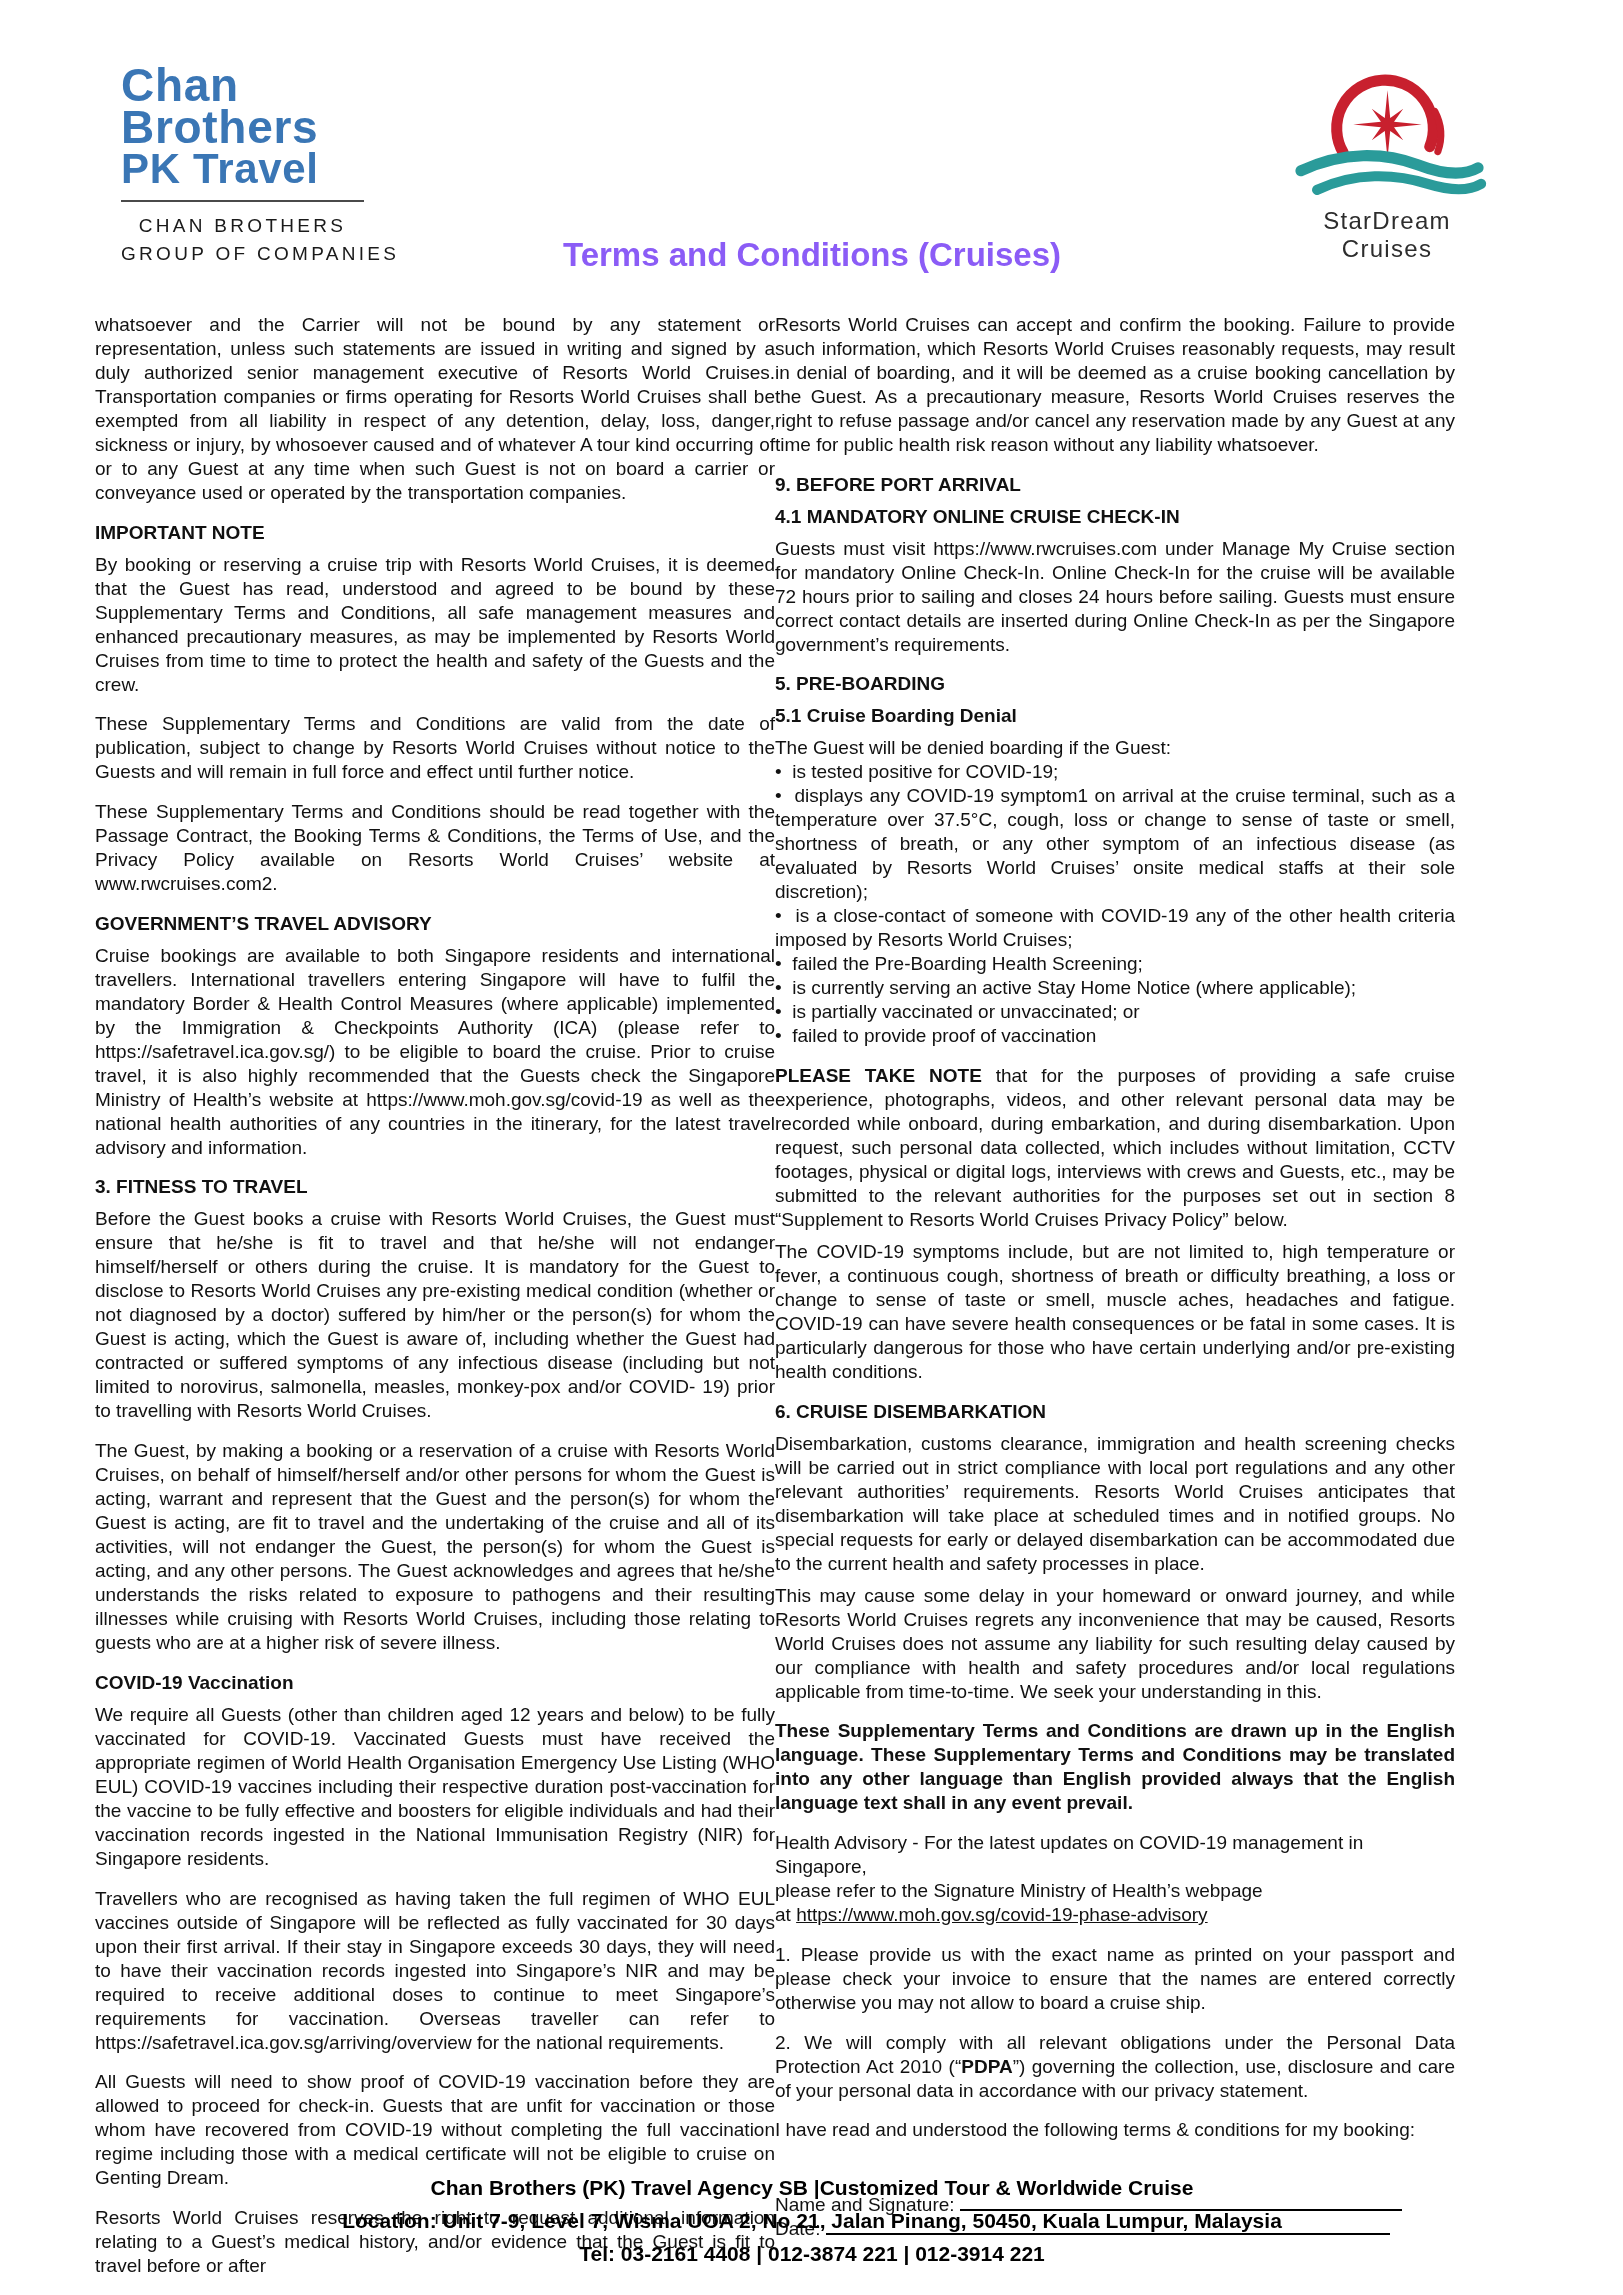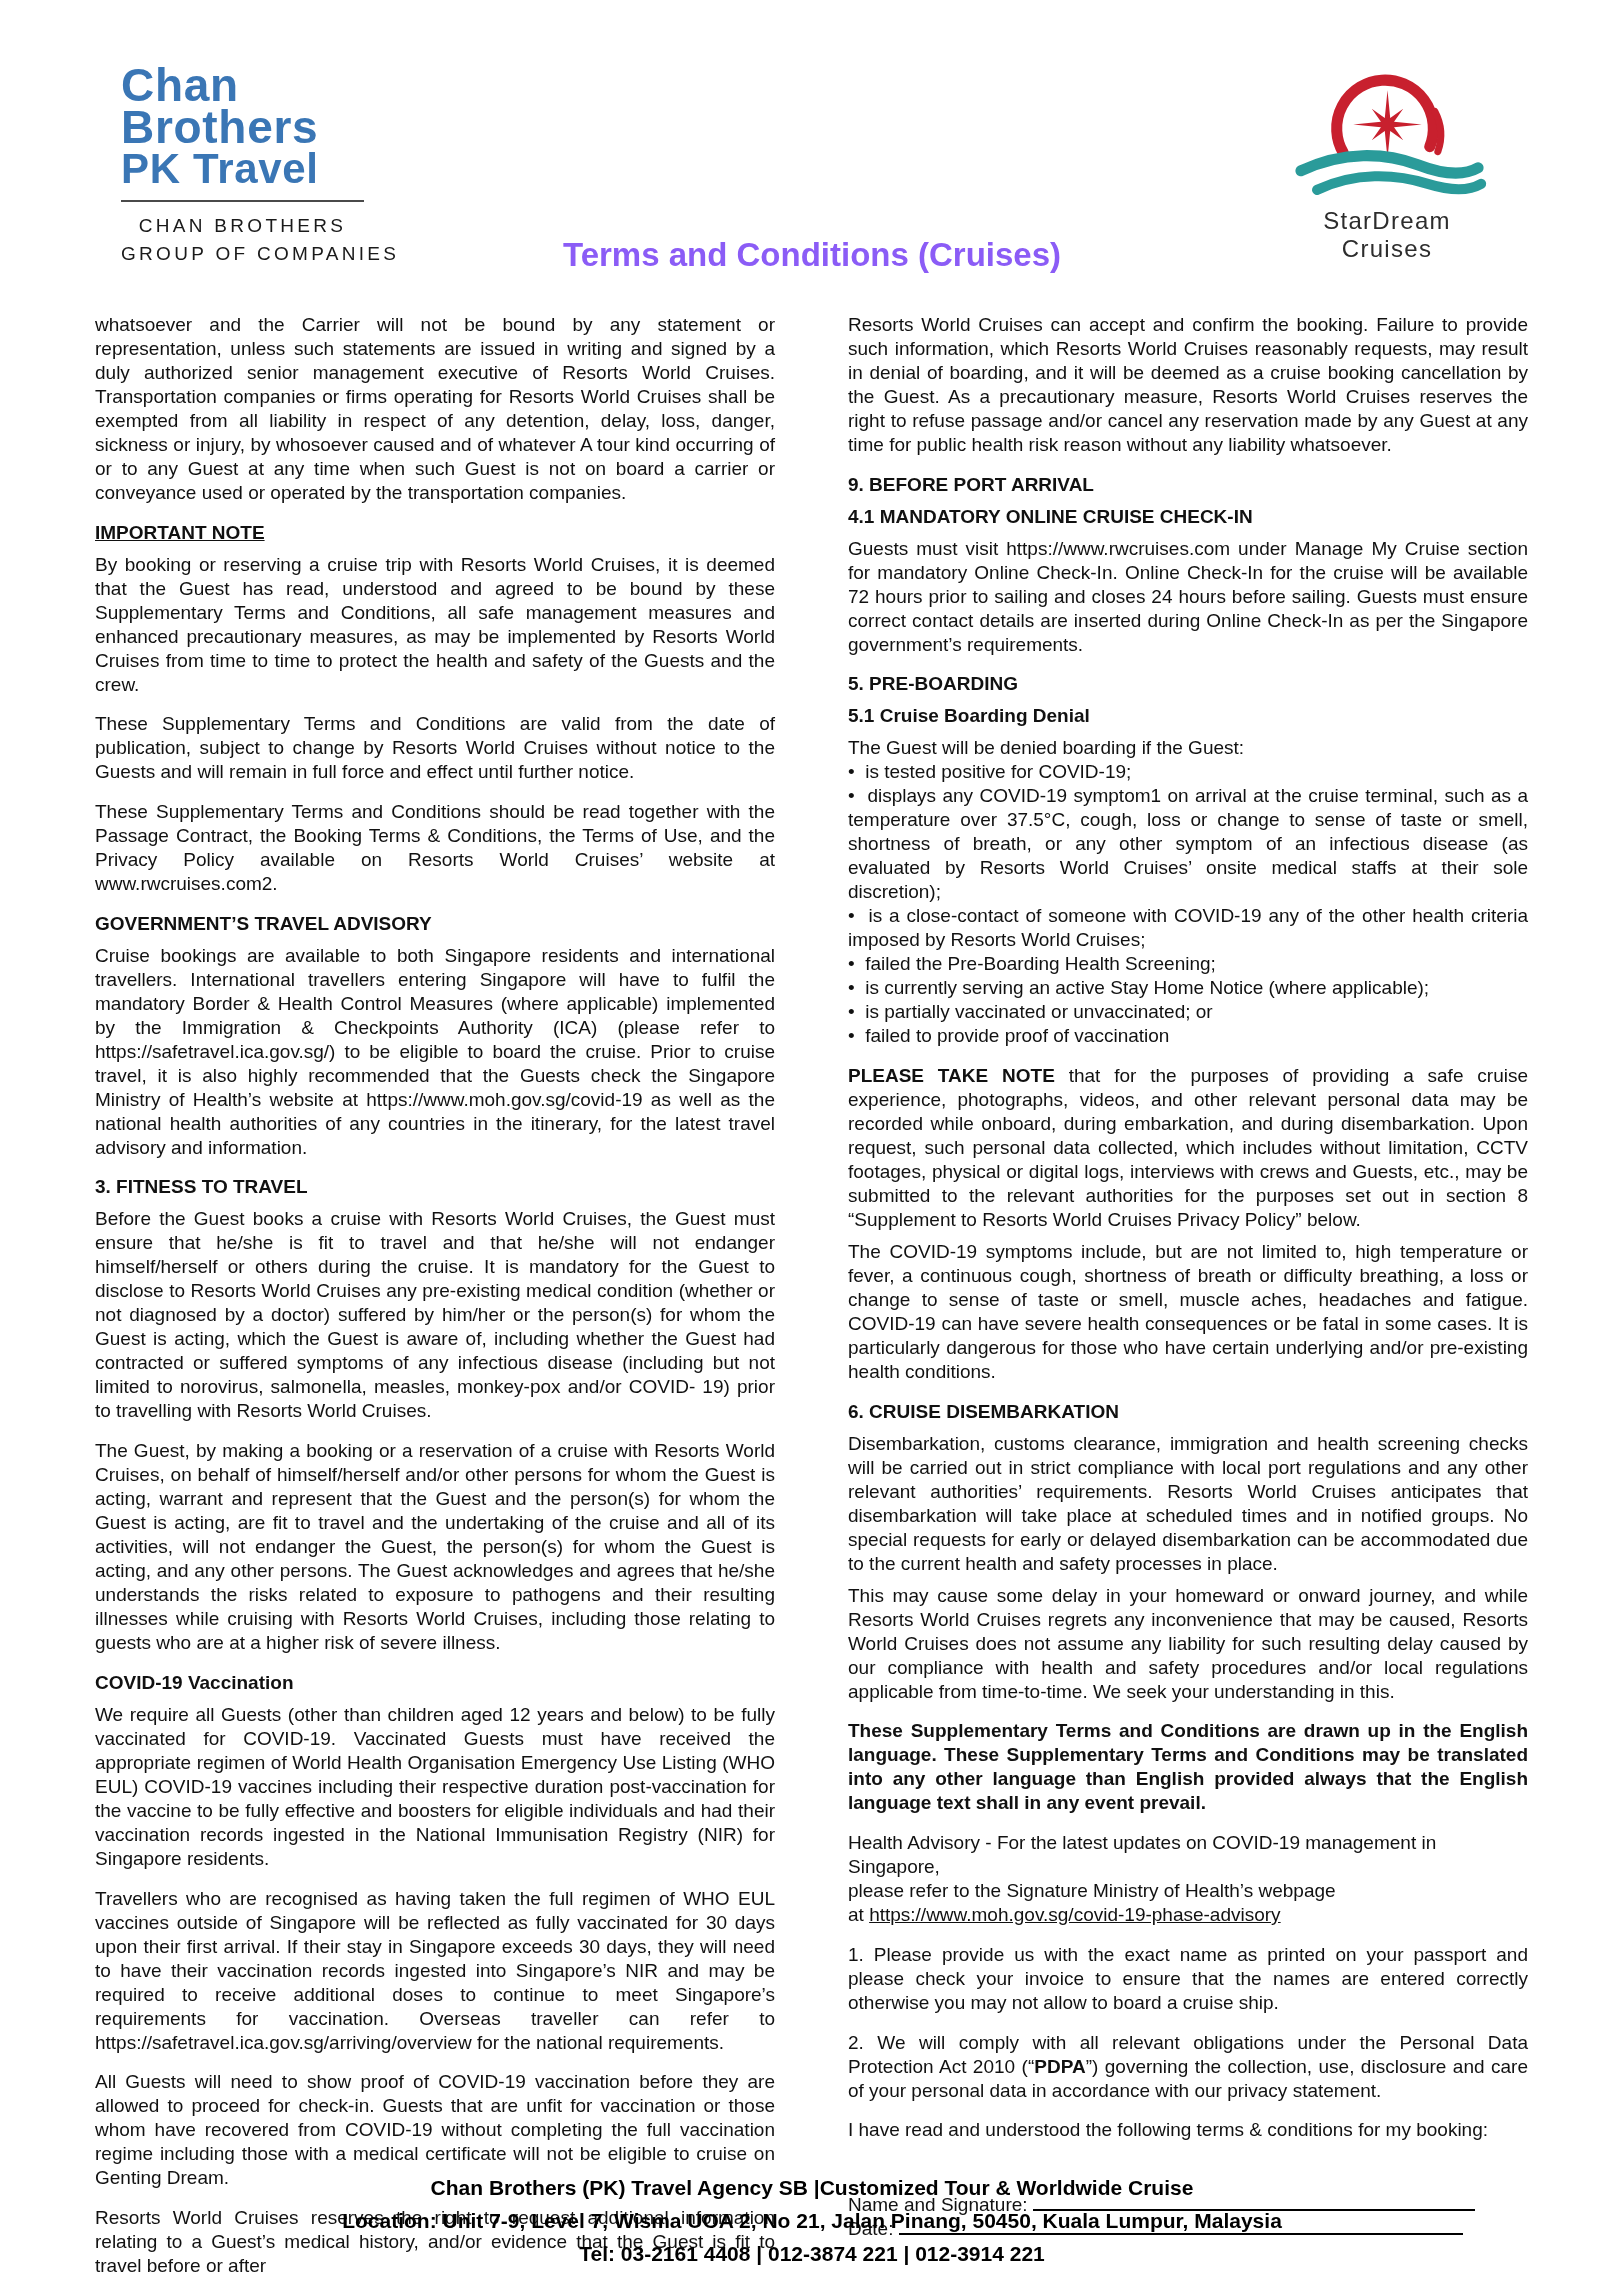--- a/index.html
+++ b/index.html
@@ -14,28 +14,28 @@
   .chan-l1,.chan-l2{font-size:46px;line-height:42px;}
   .chan-l3{font-size:42px;line-height:41px;}
   .chan-rule{border:none;border-top:2px solid #4a4a4a;margin:10.5px 0 0 0;width:243px;}
   .chan-sub{ text-align:center;font-size:19px;letter-spacing:3.3px;margin-top:10.5px;
     color:#1a1a1a;line-height:27.5px;white-space:nowrap;}
   .star-logo{position:absolute;left:1276px;top:56px;width:222px;text-align:center;}
   .star-caption{font-size:24px;color:#2d2d2d;letter-spacing:1.3px;margin-top:0px;}
   .doc-title{position:absolute;top:236px;left:0;width:100%;text-align:center;
     font-size:33px;font-weight:bold;color:#8b5cf6;}
   
-  .content{position:absolute;top:313px;left:95px;width:1434px;display:flex;gap:73px;}
+  .content{position:absolute;top:313px;left:95px;width:1434px;display:flex;}
   .col{width:680px;font-size:19px;line-height:24px;text-align:justify;}
   .p{margin:15.7px 0 0 0;}
   .h{margin:15.7px 0 0 0;font-weight:bold;}
   .tight{margin-top:8px;}
   .first{margin-top:0;}
   .bold{font-weight:bold;}
-  .hu{text-decoration:underline;}
+  .hu{}
   .u{text-decoration:underline;}
   .noj{text-align:left;}
   .bullet{margin:0;}
   .bullet::before{content:"\2022\00a0\00a0";}
   .sig{margin-top:51px;}
   .sigline{display:inline-block;border-bottom:2px solid #000;height:15.7px;vertical-align:baseline;}
   .name-line{width:442px;}
   .date-line{width:564px;}
   
   .footer{position:absolute;top:2171px;left:0;width:100%;text-align:center;

